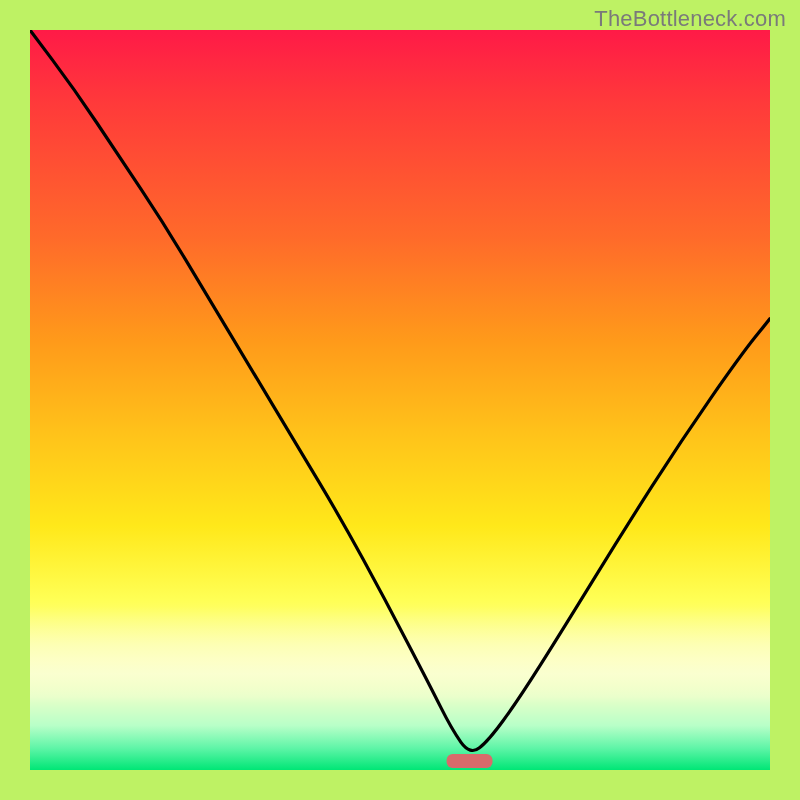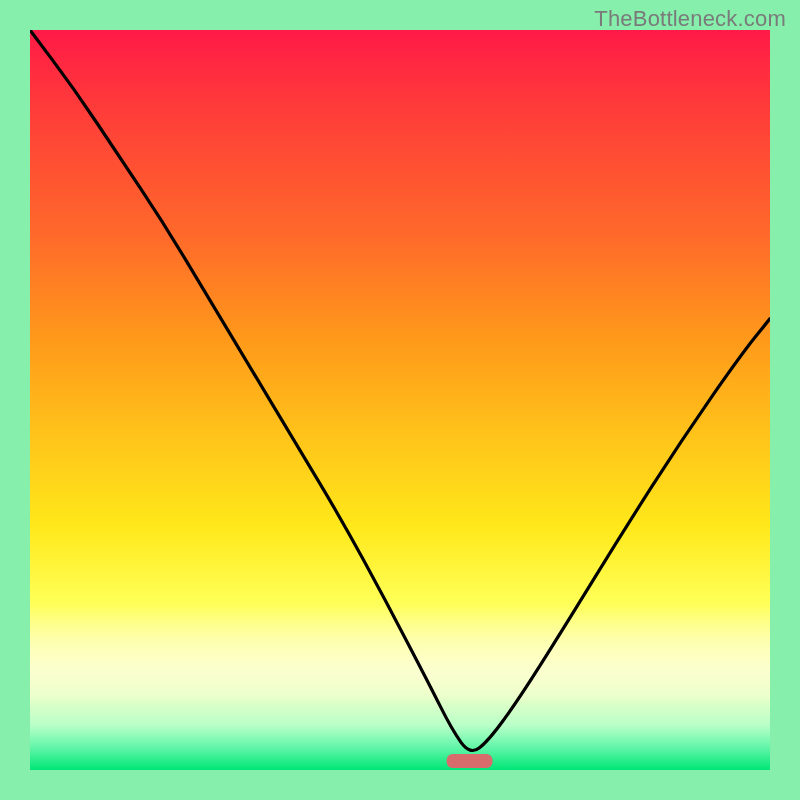--- a/index.html
+++ b/index.html
@@ -10,21 +10,21 @@
     background: #000;
     font-family: Arial, Helvetica, sans-serif;
     overflow: hidden;
   }
   .frame {
     position: absolute;
     left: 0;
     top: 0;
     width: 800px;
     height: 800px;
-    background: #86efac;
+    background: #bef264;
   }
   .plot-area {
     position: absolute;
     left: 30px;
     top: 30px;
     width: 740px;
     height: 740px;
     
     background: linear-gradient(
       to bottom,

